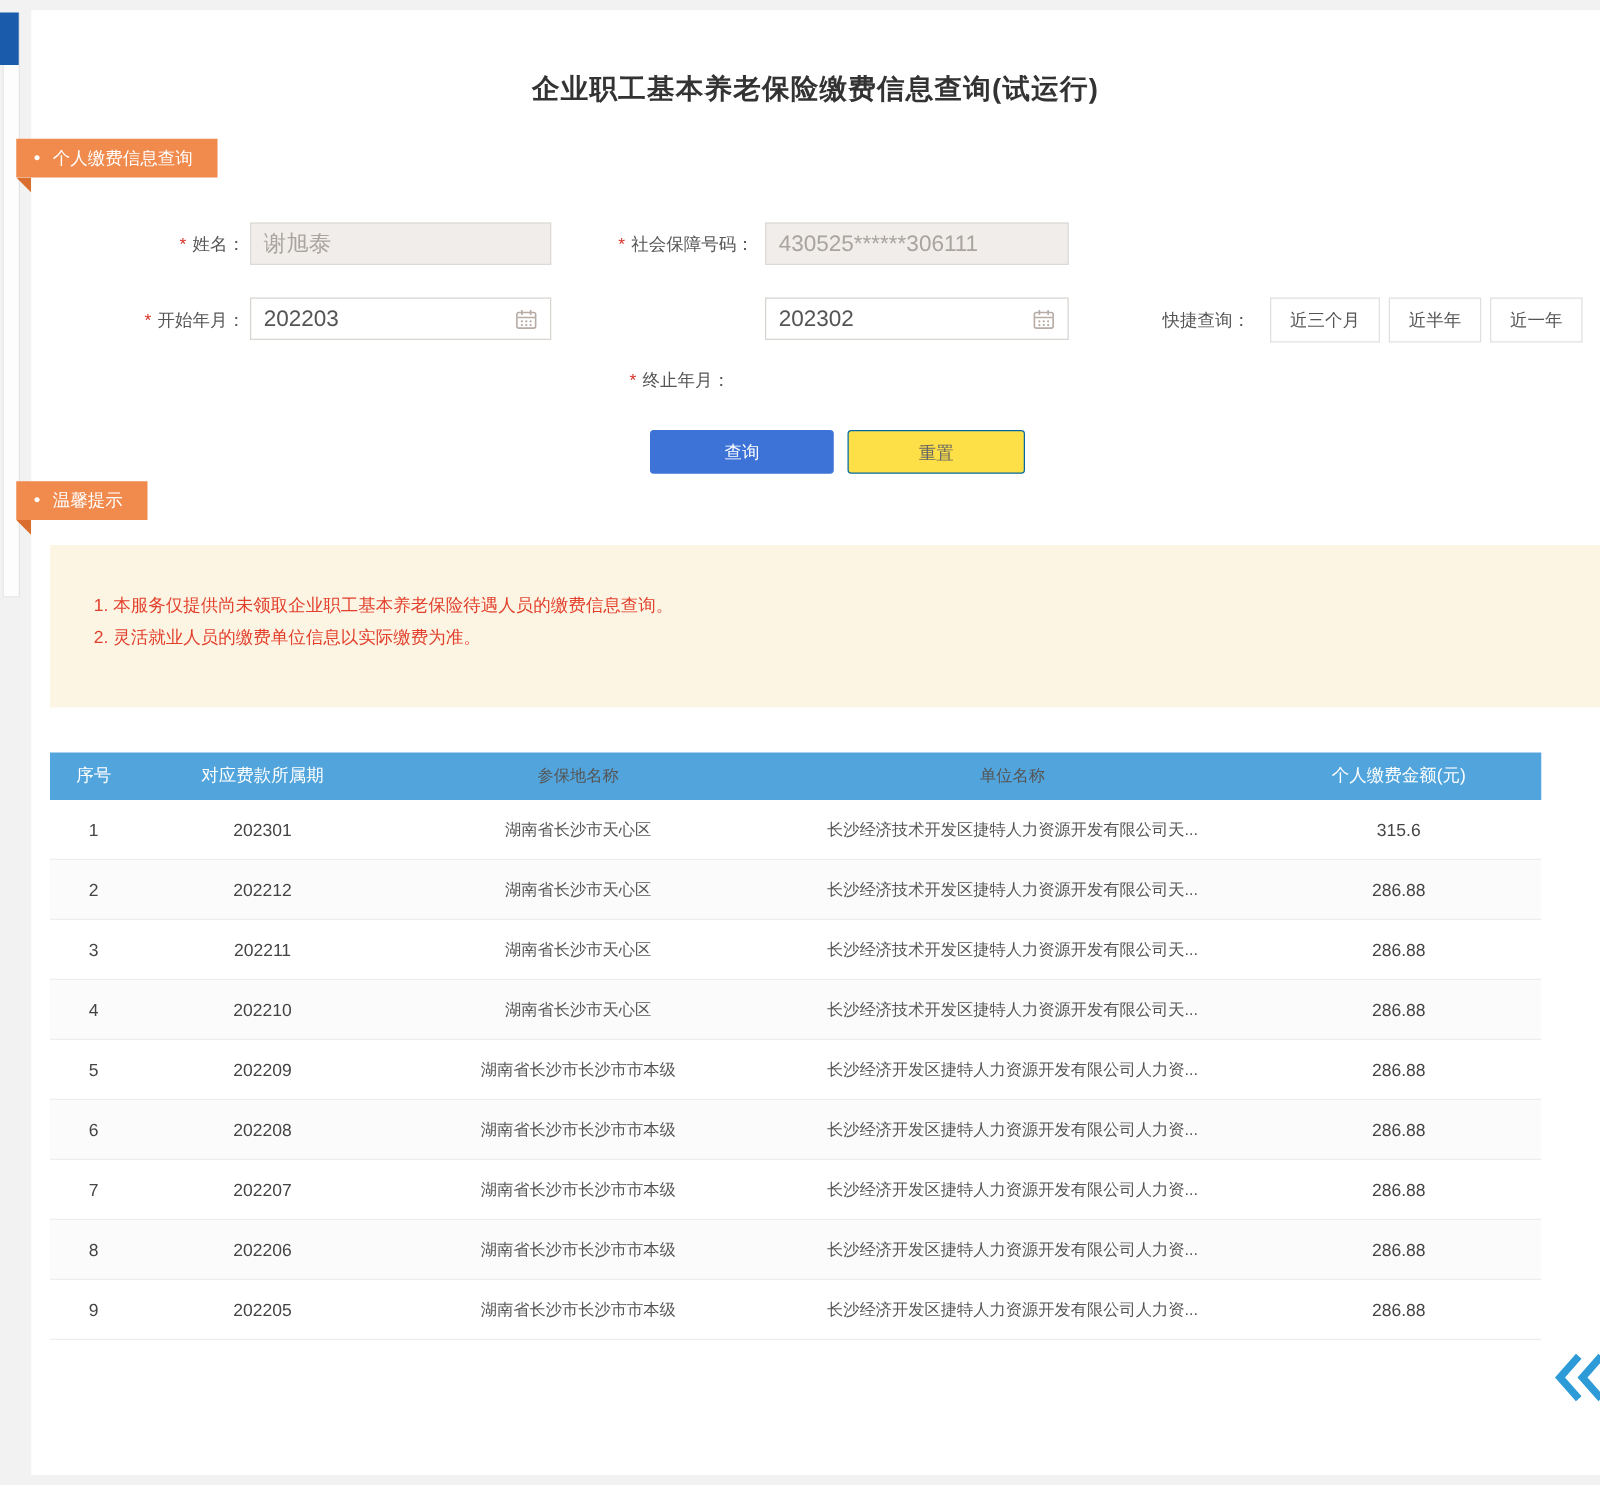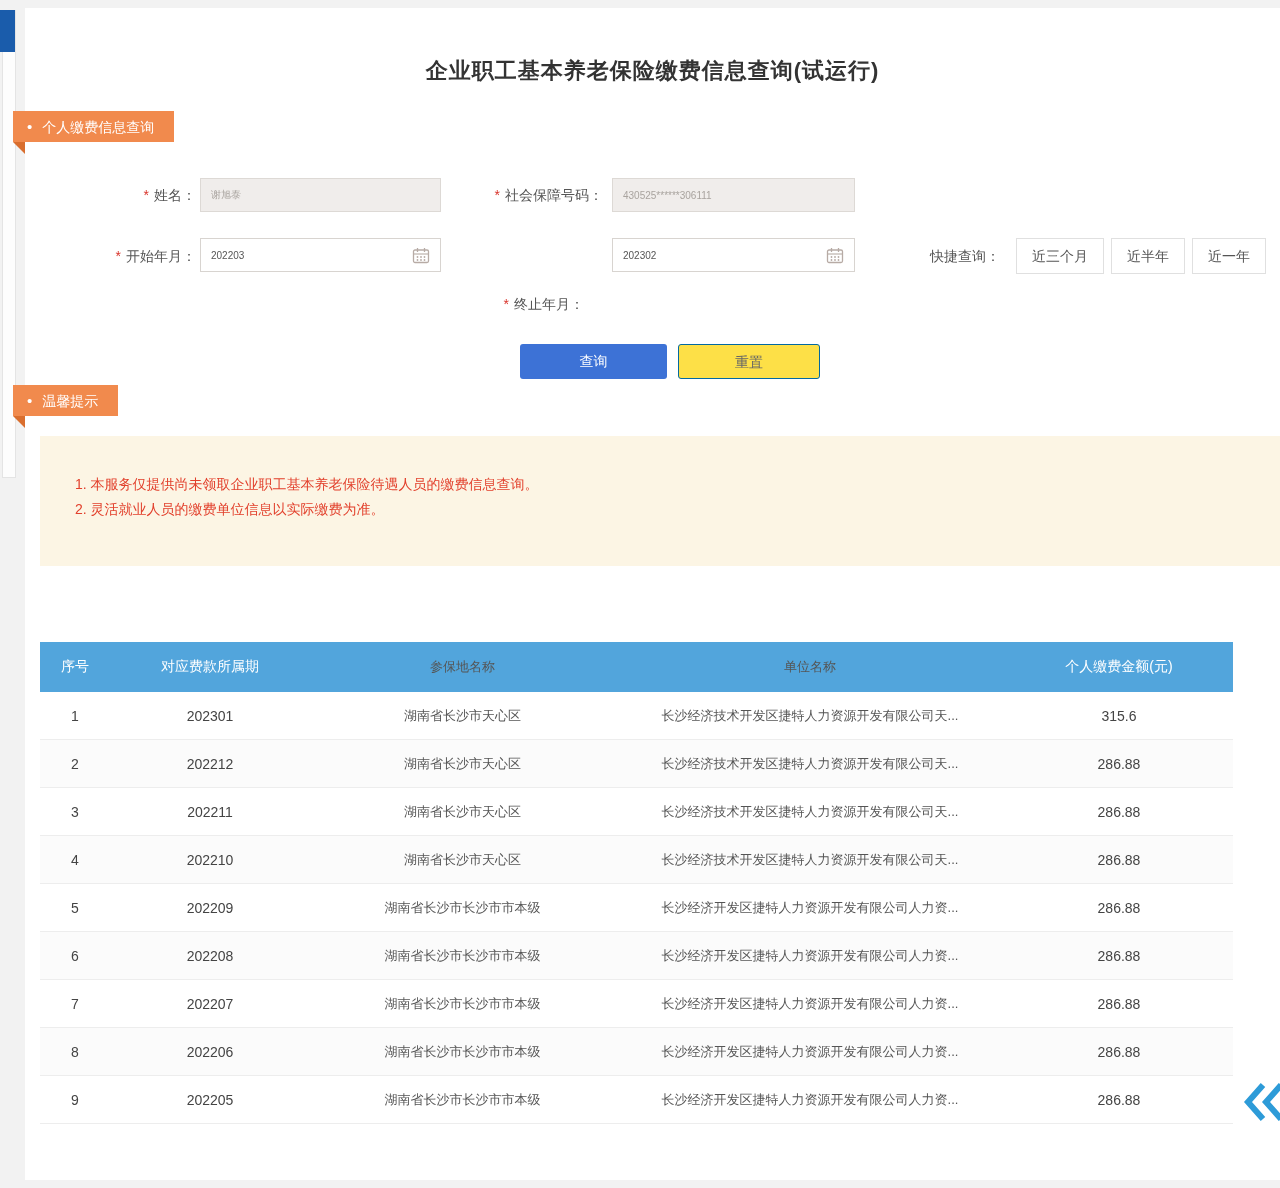--- a/index.html
+++ b/index.html
@@ -18,38 +18,38 @@
     font-size:14px; line-height:31px; padding:0 20px 0 14px; white-space:nowrap; }
   .ribbon .bullet { font-size:15px; margin-right:10px; vertical-align:0px; }
   .ribbon .fold { position:absolute; left:0; top:100%; width:12px; height:12px; background:#d96e2e;
     clip-path:polygon(0 0,100% 0,100% 100%); }
   #ribbon-query { top:111px; }
   #ribbon-tips  { top:385px; }
 
   .fld-label { position:absolute; font-size:14px; color:#555; text-align:right; white-space:nowrap; }
   .star { color:#d9342b; margin-right:5px; font-size:14px; }
 
-  .inp { position:absolute; height:34px; border:1px solid #d8d4d0; font-size:10px;
+  .inp { position:absolute; height:34px; border:1px solid #d8d4d0; font-size:18px;
     display:flex; align-items:center; padding:0 10px; background:#fff; color:#555; }
   .inp.disabled { background:#f0edeb; color:#a9a49f; border-color:#ddd9d5; }
   .inp .cal { margin-left:auto; flex:none; }
 
   .quick-btn { display:inline-block; height:36px; line-height:34px; padding:0 15px; background:#fff;
     border:1px solid #e0e0e0; font-size:14px; color:#555; margin-right:7px; cursor:pointer; }
 
   .btn { position:absolute; height:35px; font-size:14px; text-align:center; line-height:35px;
     border-radius:3px; cursor:pointer;margin-top:48px; }
   #btn-query { left:520px; top:296px; width:147px; background:#3d72d6; color:#fff; }
   #btn-reset { left:678px; top:296px; width:142px; background:#fde047; color:#666; border:1px solid #0369a1; }
 
   .notice { position:absolute; left:40px; top:436px; width:1240px; height:130px; background:#fcf5e4; }
   .notice-lines { position:absolute; left:35px; top:36px; font-size:14px; color:#e2402c; line-height:25px; }
 
   .table { position:absolute; left:40px; top:602px; width:1193px; }
-  .t-head { display:flex; height:50px; background:#52a5dc; color:#fff; font-size:14px;margin-top:40px; }
+  .t-head { display:flex; height:38px; background:#52a5dc; color:#fff; font-size:14px; }
   .t-head .cell { display:flex; align-items:center; justify-content:center; }
   .t-row { display:flex; height:48px; border-bottom:1px solid #ededed; background:#fff; font-size:14px; color:#444; }
   .t-row:nth-child(even) { background:#fbfbfb; }
   .t-row .cell { display:flex; align-items:center; justify-content:center; overflow:hidden; white-space:nowrap; }
   .c0{width:70px;} .c1{width:200px;} .c2{width:305px; font-size:13px; color:#555;}
   .c3{width:390px; font-size:13px; color:#555;} .c4{width:228px;}
 
   .collapse { position:absolute; left:1243px; top:1080px; width:44px; height:44px; }
 </style>
 </head>

